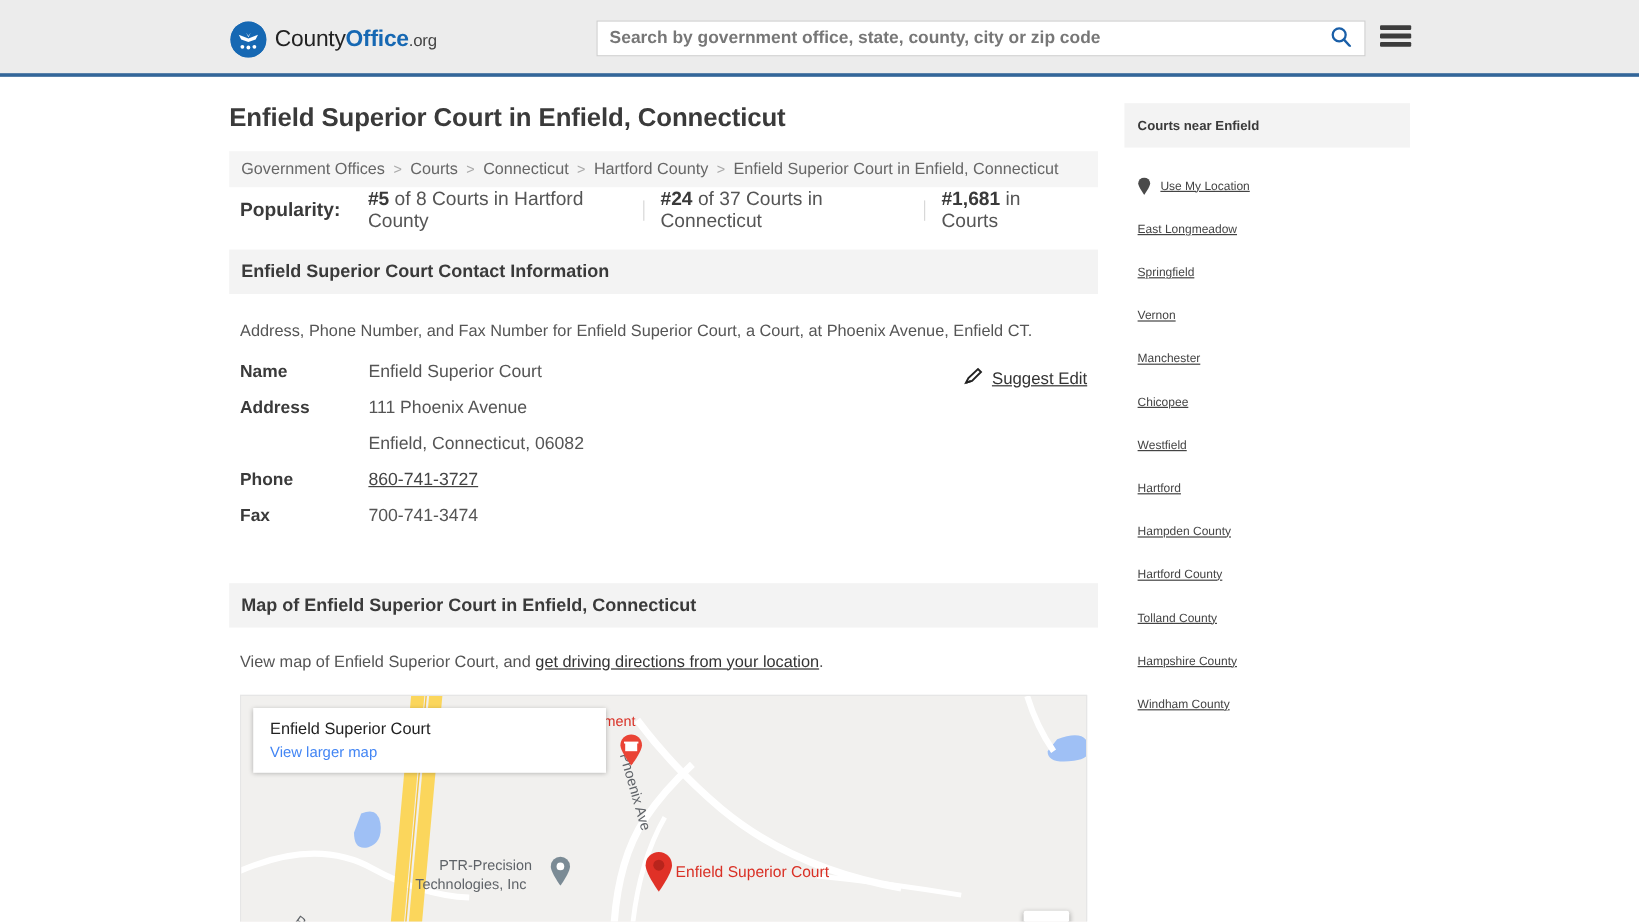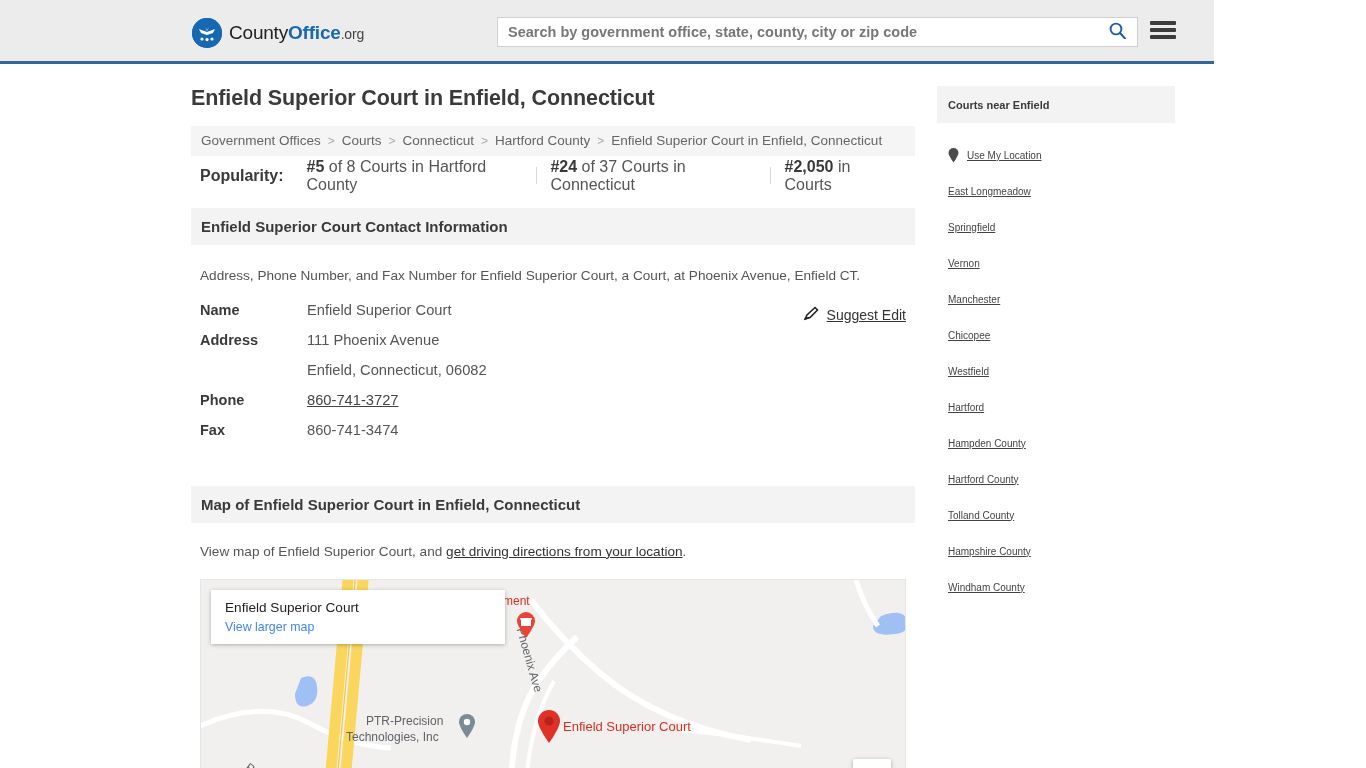--- a/index.html
+++ b/index.html
@@ -8,21 +8,21 @@
     height: 768px;
     overflow: hidden;
     background: #ffffff;
     font-family: "Liberation Sans", sans-serif;
     color: #333333;
   }
 
   
   .site-header {
     position: relative;
-    width: 1214px;
+    width: 1366px;
     height: 64px;
     background: #ececec;
     border-bottom: 3px solid #336699;
     display: flex;
     align-items: center;
   }
   .logo-wrap {
     position: absolute;
     left: 192px;
     top: 18px;
@@ -365,21 +365,21 @@
           <span class="sep">&gt;</span>
           <span class="current">Enfield Superior Court in Enfield, Connecticut</span>
         </nav>
 
         <div class="popularity">
           <span class="lbl">Popularity:</span>
           <span class="pop-item"><b>#5</b><span> of 8 Courts in Hartford County</span></span>
           <span class="pop-divider"></span>
           <span class="pop-item"><b>#24</b><span> of 37 Courts in Connecticut</span></span>
           <span class="pop-divider"></span>
-          <span class="pop-item"><b>#2,050</b><span> in Courts</span></span>
+          <span class="pop-item"><b>#1,681</b><span> in Courts</span></span>
         </div>
 
         <section class="section">
           <div class="section-head">Enfield Superior Court Contact Information</div>
           <p class="section-desc">Address, Phone Number, and Fax Number for Enfield Superior Court, a Court, at Phoenix Avenue, Enfield CT.</p>
 
           <div class="contact-table">
             <button class="suggest-edit">
               <span>
                 <svg width="16" height="16" viewBox="0 0 16 16">
@@ -401,21 +401,21 @@
             <div class="c-row">
               <div class="c-label"></div>
               <div class="c-value">Enfield, Connecticut, 06082</div>
             </div>
             <div class="c-row">
               <div class="c-label">Phone</div>
               <div class="c-value"><a href="#">860-741-3727</a></div>
             </div>
             <div class="c-row">
               <div class="c-label">Fax</div>
-              <div class="c-value">860-741-3474</div>
+              <div class="c-value">700-741-3474</div>
             </div>
           </div>
         </section>
 
         <section class="section" style="margin-top:34px;">
           <div class="section-head">Map of Enfield Superior Court in Enfield, Connecticut</div>
           <p class="section-desc" style="padding-top:19px;"><span>View map of Enfield Superior Court, and </span><a href="#">get driving directions from your location</a><span>.</span></p>
 
           <div class="map-wrap">
 

